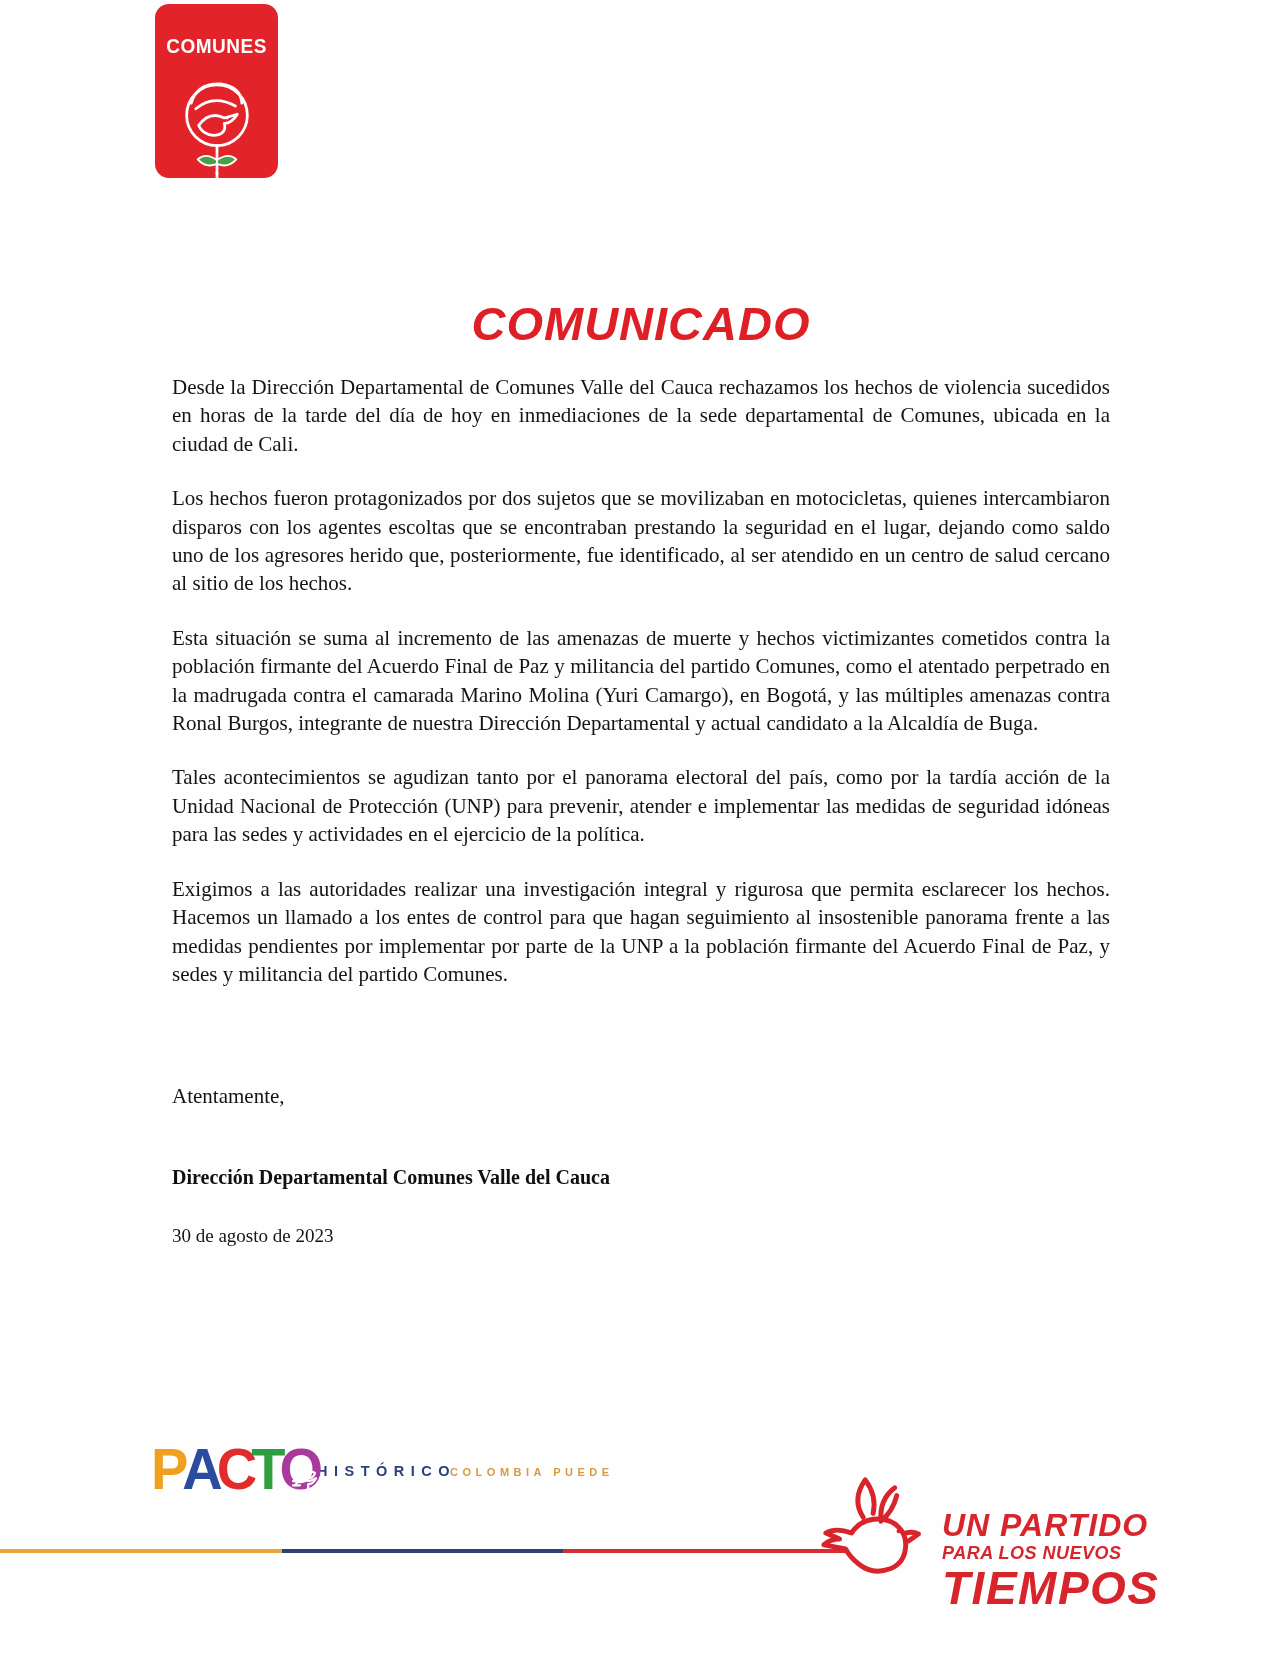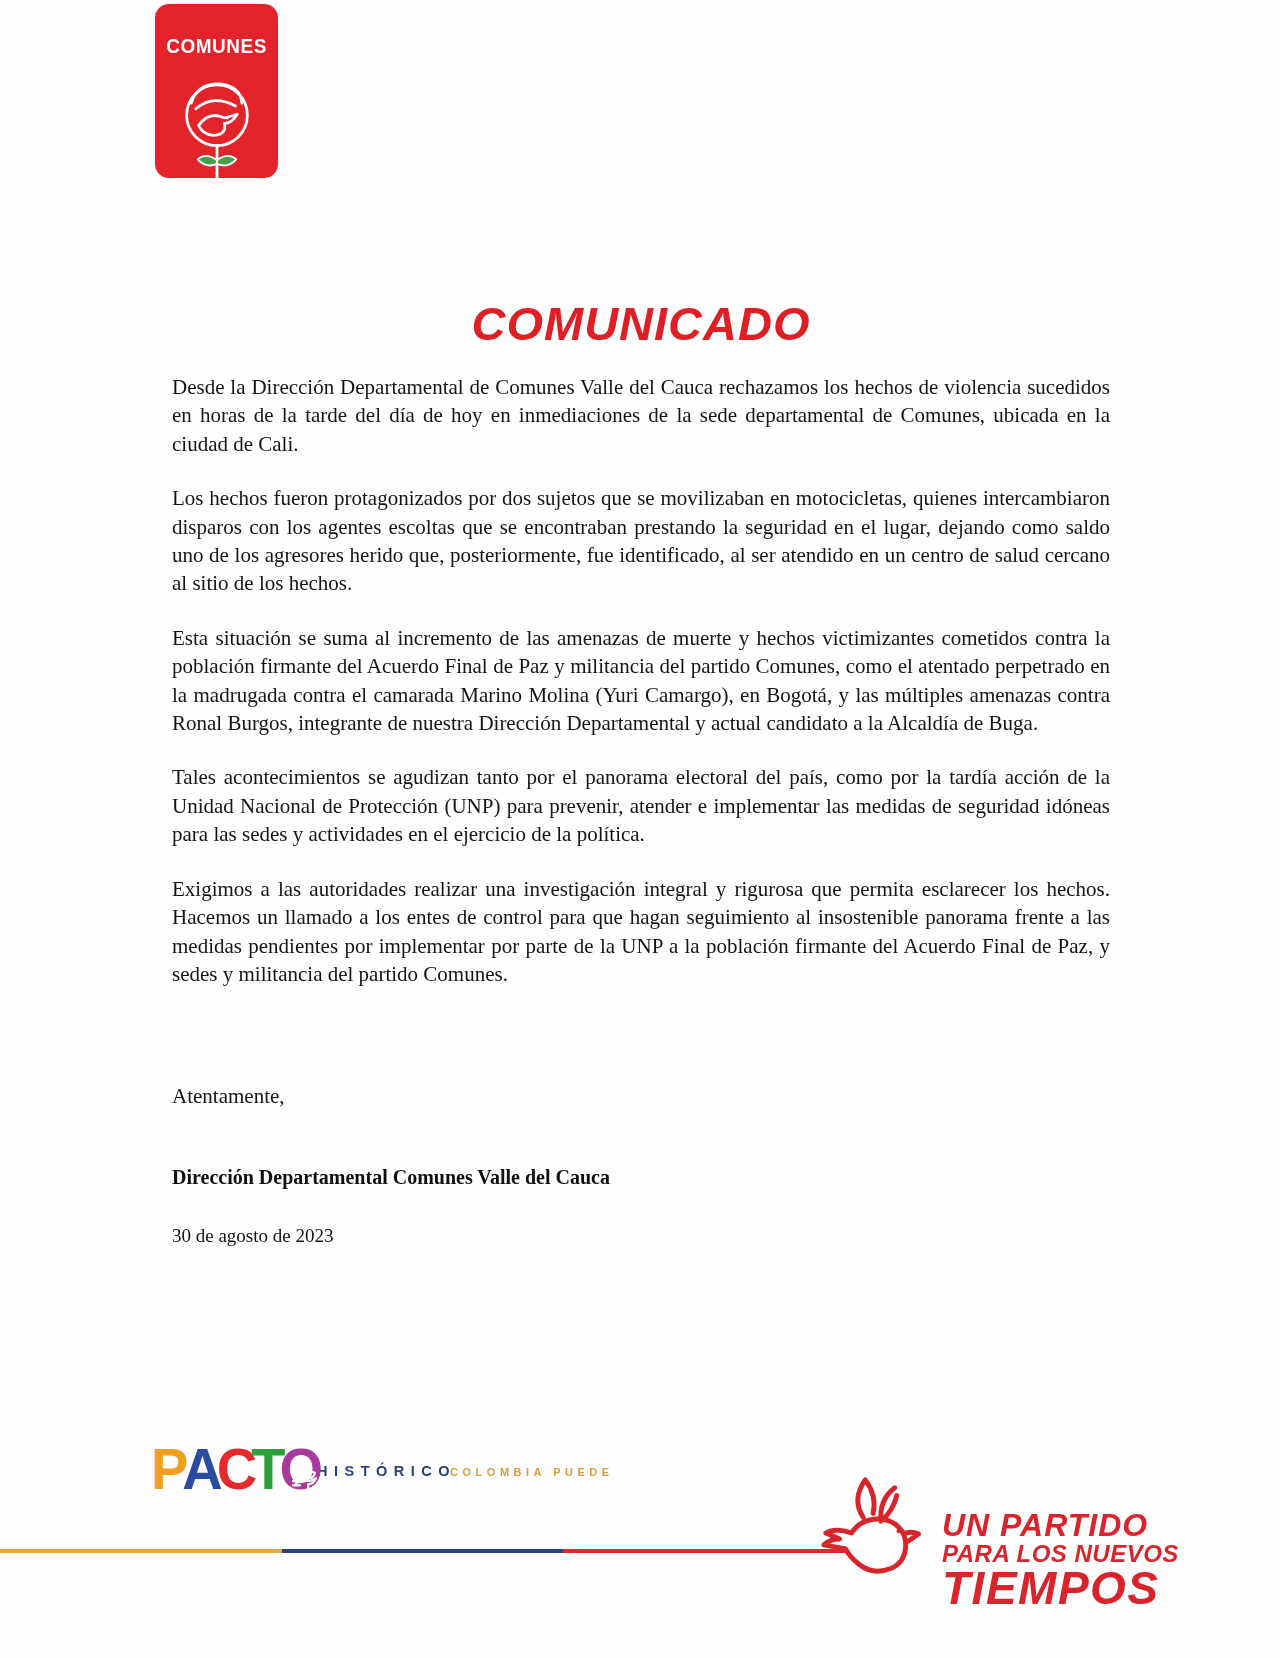--- a/index.html
+++ b/index.html
@@ -117,21 +117,21 @@
     position: absolute;
     left: 942px; top: 1508px;
     width: 250px;
     font-family: "Liberation Sans", sans-serif;
     font-style: italic;
     font-weight: bold;
     color: #d8252c;
     white-space: nowrap;
   }
   .slogan .sl1 { font-size: 32px; line-height: 34px; letter-spacing: 1px; }
-  .slogan .sl2 { font-size: 24px; line-height: 23px; letter-spacing: 0.5px; }
+  .slogan .sl2 { font-size: 18px; line-height: 23px; letter-spacing: 0.5px; }
   .slogan .sl3 { font-size: 46px; line-height: 46px; letter-spacing: 1.5px; }
 </style>
 </head>
 <body>
 
 <div class="page">
 
   <div class="comunes-badge" style="background: rgb(226, 35, 42);">
     <div class="badge-word">COMUNES</div>
     <div class="badge-rule"></div>

